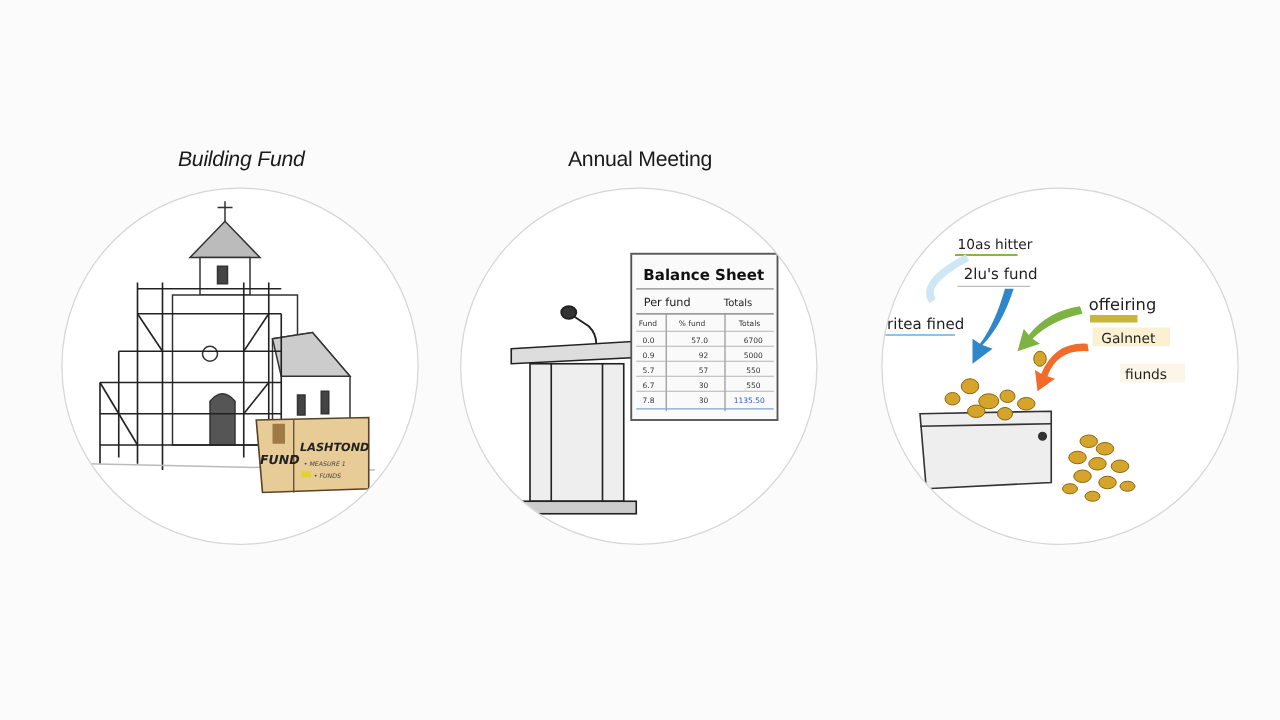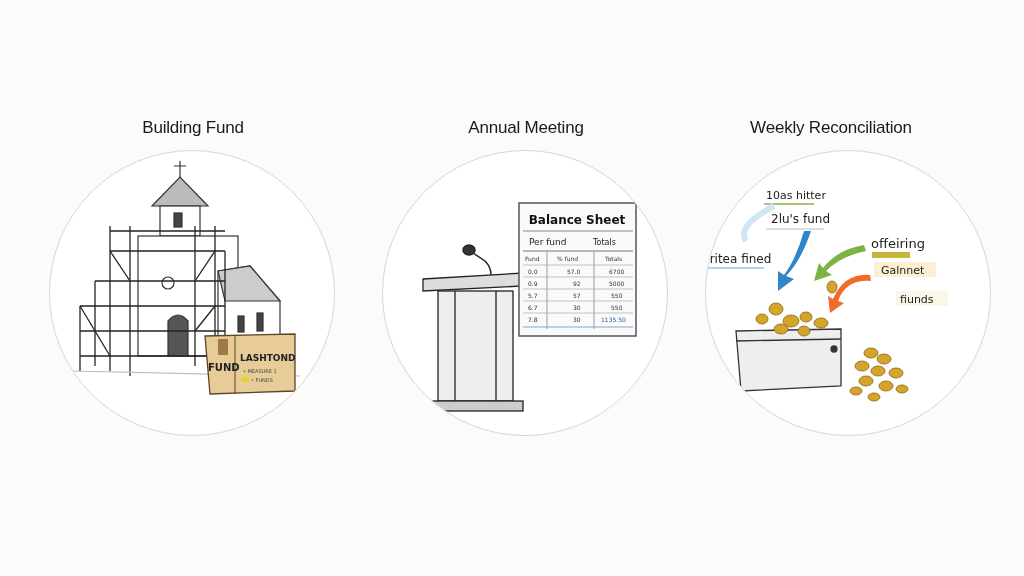--- a/index.html
+++ b/index.html
@@ -18,21 +18,21 @@
     position: absolute; top: 150px; width: 284px; height: 284px;
     border-radius: 50%; background: #ffffff; border: 1.5px solid #d6d6d6;
     overflow: hidden;
   }
   .circle svg { position: absolute; left: 0; top: 0; }
   .hand { font-family: "DejaVu Sans", sans-serif; }
 </style>
 </head>
 <body>
 
-<div class="panel" style="left:43px;">
+<div class="panel" style="left:43px;font-style:italic;">
   <div class="panel-title">Building Fund</div>
   <div class="circle" style="left:6px;">
     <svg width="284" height="284" viewBox="0 0 284 284">
       <g stroke="#333" stroke-width="1.2" fill="none">
 
         <line x1="130" y1="10" x2="130" y2="26"></line>
           <line x1="124" y1="15" x2="136" y2="15"></line>
         <path d="M102 55 L130 26 L158 55 Z" fill="#bbb"></path>
         <rect x="110" y="55" width="40" height="30" fill="#fff"></rect>
         <rect x="124" y="62" width="8" height="14" fill="#444"></rect>
@@ -75,21 +75,21 @@
         <text x="158" y="220" font-size="10" font-weight="bold" fill="#222" class="hand">FUND</text>
         <text x="190" y="210" font-size="9" font-weight="bold" fill="#222" class="hand">LASHTOND</text>
         <text x="193" y="222" font-size="5" fill="#444" class="hand">• MEASURE 1</text>
         <rect x="191" y="226" width="8" height="5" fill="#e3d13a"></rect>
         <text x="201" y="231" font-size="5" fill="#444" class="hand">• FUNDS</text>
       </g>
     </svg>
   </div>
 </div>
 
-<div class="panel" style="left:376px;text-decoration:underline;">
+<div class="panel" style="left:362px;text-decoration:underline;">
   <div class="panel-title">Annual Meeting</div>
   <div class="circle" style="left:6px;">
     <svg width="284" height="284" viewBox="0 0 284 284">
 
       <g stroke="#222" stroke-width="1.3">
         <path d="M40 128 L140 122 L140 135 L40 140 Z" fill="#ddd"></path>
         <rect x="55" y="140" width="75" height="110" fill="#eee"></rect>
         <line x1="72" y1="140" x2="72" y2="250"></line>
           <line x1="113" y1="140" x2="113" y2="250"></line>
         <rect x="45" y="250" width="95" height="10" fill="#ccc"></rect>
@@ -136,21 +136,20 @@
             <line x1="140" y1="150" x2="250" y2="150"></line>
           <line x1="140" y1="162" x2="250" y2="162"></line>
         </g>
         <line x1="140" y1="176" x2="250" y2="176" stroke="#7fa6d6"></line>
       </g>
     </svg>
   </div>
 </div>
 
 <div class="panel" style="left:681px;">
-  <div class="panel-title">Weekly Reconciliation</div>
   <div class="circle" style="left:24px;">
     <svg width="284" height="284" viewBox="0 0 284 284" class="hand">
 
       <text x="60" y="48" font-size="11" fill="#222">10as hitter</text>
       <line x1="58" y1="53" x2="108" y2="53" stroke="#8ab34a" stroke-width="1.5"></line>
       <text x="65" y="72" font-size="12" fill="#222">2lu's fund</text>
       <line x1="60" y1="78" x2="118" y2="78" stroke="#bbb"></line>
       <text x="-4" y="112" font-size="12" fill="#222">2ritea fined</text>
       <line x1="-4" y1="117" x2="58" y2="117" stroke="#8cc4e8" stroke-width="1.5"></line>
       <text x="165" y="97" font-size="13" fill="#222">offeiring</text>

